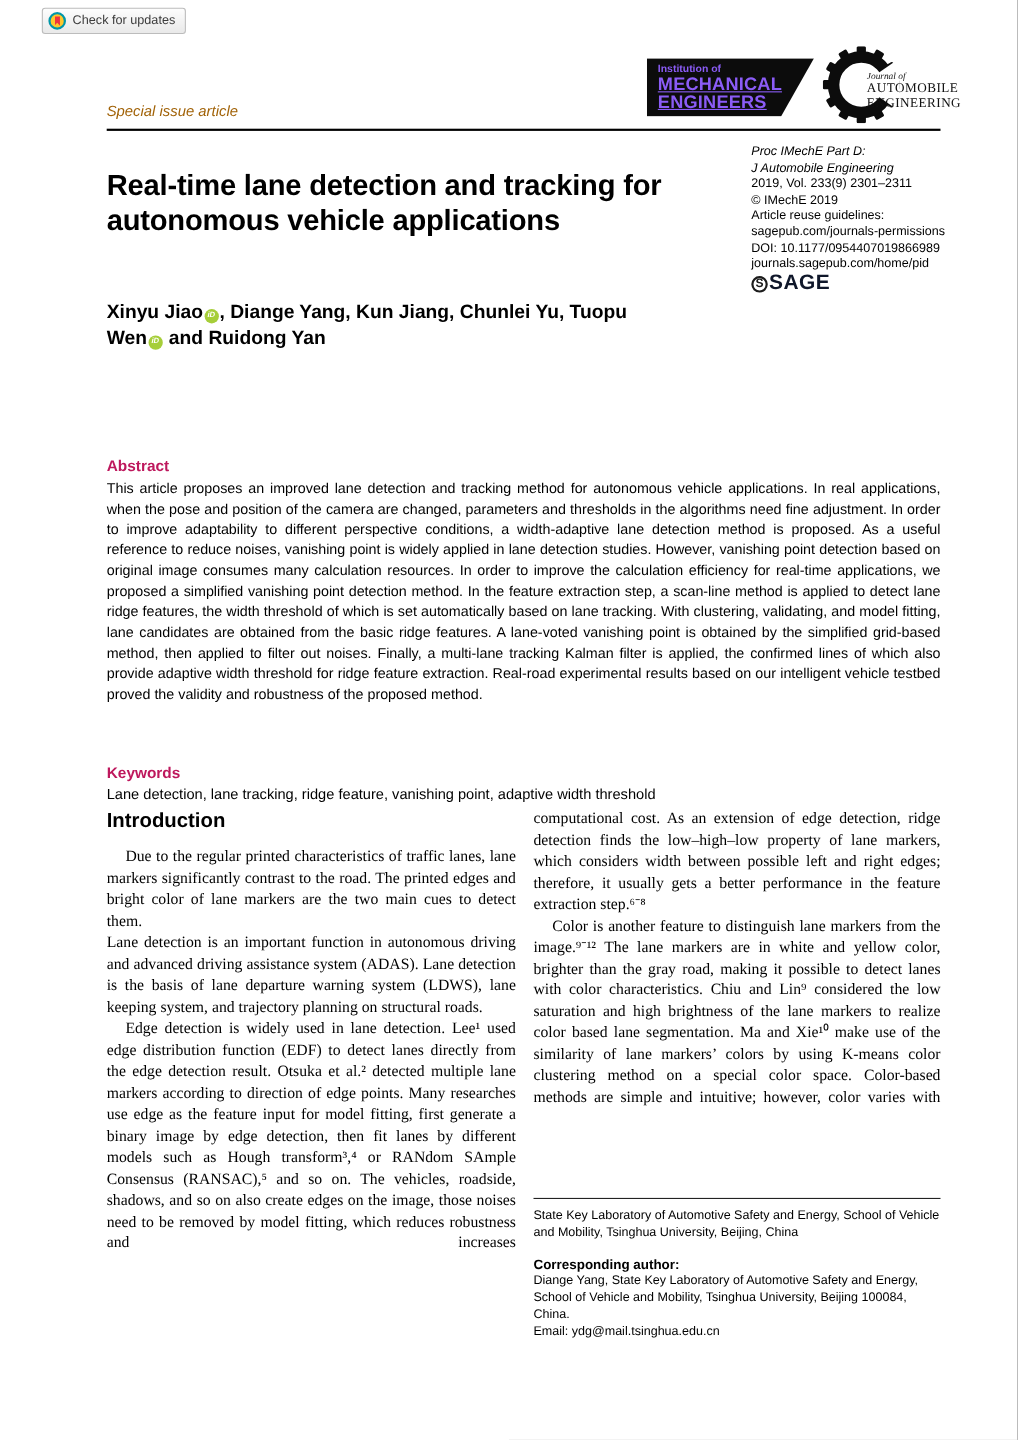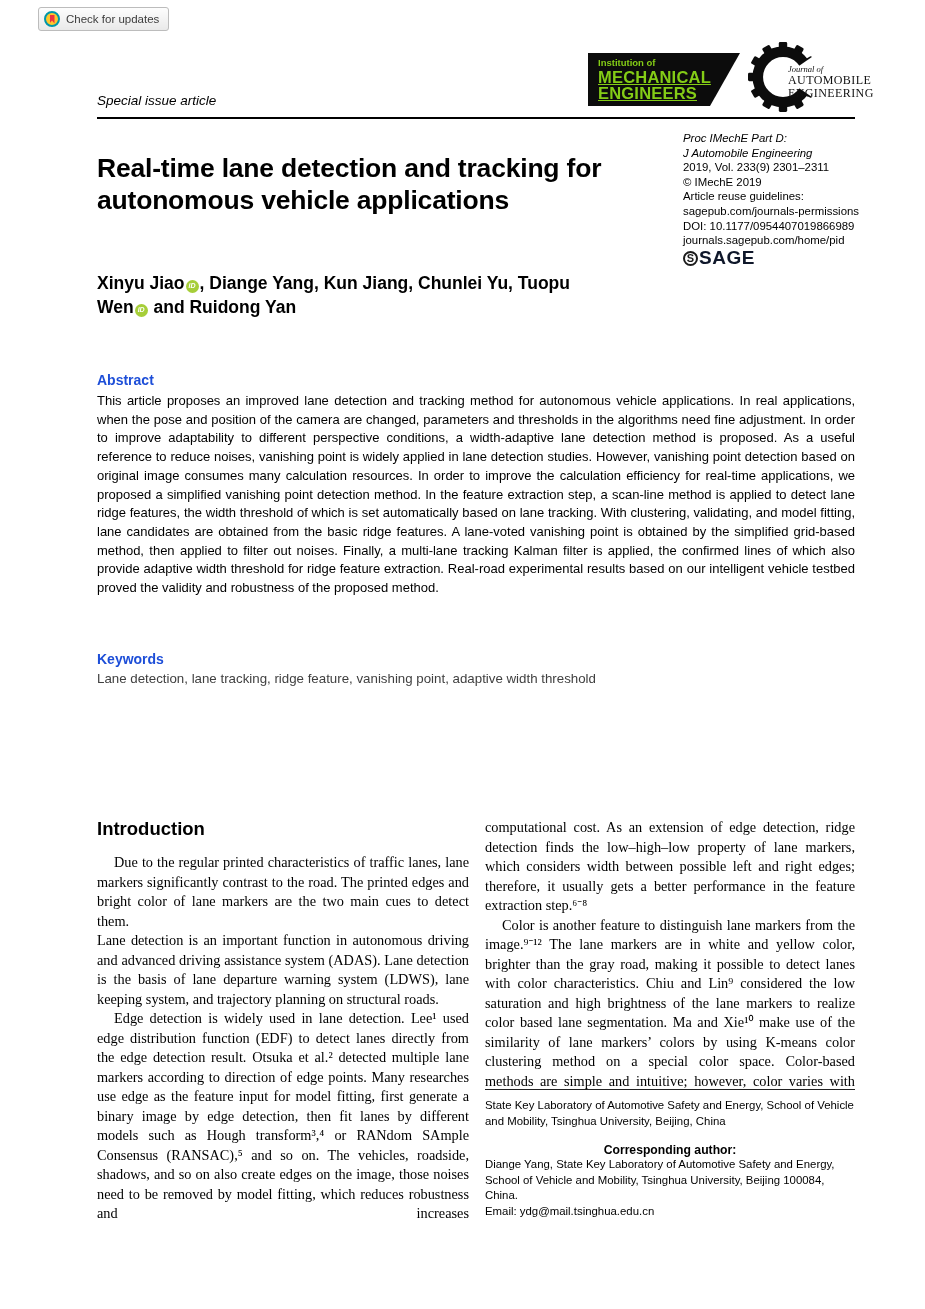--- a/index.html
+++ b/index.html
@@ -32,26 +32,26 @@
   .cm-bm {
     position: absolute; left: 3.5px; top: 1.5px;
     width: 5px; height: 9px; background: #ef3340;
     clip-path: polygon(0 0, 100% 0, 100% 100%, 50% 68%, 0 100%);
   }
   .badge-label { font-size: 11.5px; color: #3c3c3c; }
 
   
   .article-type {
     position: absolute; left: 97px; top: 93px;
-    font-size: 13.5px; font-style: italic; color: #000000;
+    font-size: 13.5px; font-style: italic; color: #a16207;
   }
   .imeche-logo {
     position: absolute; left: 588px; top: 53px;
     width: 152px; height: 53px;
-    background: #0c0c0c; color: #84cc16;
+    background: #0c0c0c; color: #8b5cf6;
     clip-path: polygon(0 0, 100% 0, calc(100% - 30px) 100%, 0 100%);
     padding: 5px 0 0 10px; line-height: 1;
   }
   .im1 { font-size: 9.5px; font-weight: 700; margin-bottom: 1px; }
   .im2 { font-size: 16.5px; font-weight: 700; letter-spacing: 0.2px; text-decoration: underline; }
   .jae-logo { position: absolute; left: 748px; top: 42px; width: 115px; height: 72px; }
   .gear { position: absolute; left: 0; top: 0; }
   .jae-text { position: absolute; left: 40px; top: 23px; line-height: 1.05; background: transparent; }
   .jae1 { font-size: 8.5px; font-style: italic; font-family: "Liberation Serif", serif; }
   .jae2 { font-size: 12px; font-family: "Liberation Serif", serif; letter-spacing: 0.4px; }
@@ -77,44 +77,44 @@
   }
   .authors { position: absolute; left: 97px; top: 271px; width: 510px; font-size: 17.5px; line-height: 24px; font-weight: 700; color: #000; }
   .orcid {
     display: inline-flex; align-items: center; justify-content: center;
     width: 13px; height: 13px; border-radius: 50%;
     background: #a6ce39; margin: 0 1px; vertical-align: 1px; cursor: pointer;
   }
   .orcid-id { font-size: 7px; font-weight: 700; color: #fff; font-style: italic; }
 
   
-  .sec-h { font-size: 14px; font-weight: 700; color: #1d4ed8; margin-bottom: 4px; }
+  .sec-h { font-size: 14px; font-weight: 700; color: #be185d; margin-bottom: 4px; margin-top: 43px; }
   .abstract { position: absolute; left: 97px; top: 372px; width: 758px; }
   .abs-text { font-size: 13px; line-height: 18.7px; text-align: justify; color: #000; }
   .keywords { position: absolute; left: 97px; top: 651px; width: 758px; }
-  .kw-text { font-size: 13.3px; color: #404040; }
+  .kw-text { font-size: 13.3px; color: #000000; }
   .dates { position: absolute; left: 97px; top: 727px; width: 758px; font-size: 12.8px; color: #000; }
 
   
-  .col { position: absolute; top: 818px; }
+  .col { position: absolute; top: 735px; }
   .left-col { left: 97px; width: 372px; }
   .right-col { left: 485px; width: 370px; }
   .intro-h { font-size: 18.5px; font-weight: 700; color: #000; margin: 0 0 13px 0; font-family: "Liberation Sans", sans-serif; }
   .bp {
     font-family: "Liberation Serif", serif;
     font-size: 14.3px; line-height: 19.5px;
     text-align: justify; color: #000; margin: 0;
   }
   .bp.indent { text-indent: 17px; }
   .bp.cont { text-align-last: justify; }
 
   
   .footnote { position: absolute; left: 485px; top: 1089px; width: 370px; border-top: 1.5px solid #222; padding-top: 8px; }
   .fn { font-size: 11.4px; line-height: 15.6px; color: #000; }
-  .fn-h { font-size: 12.2px; font-weight: 700; color: #000; margin-top: 14px; text-align: center; }
+  .fn-h { font-size: 12.2px; font-weight: 700; color: #000; margin-top: 14px; }
 </style>
 </head>
 <body>
 
 <div class="page">
 
   <div class="badge">
     <span class="cm-icon">
         <span class="cm-bm"></span>
       </span>

